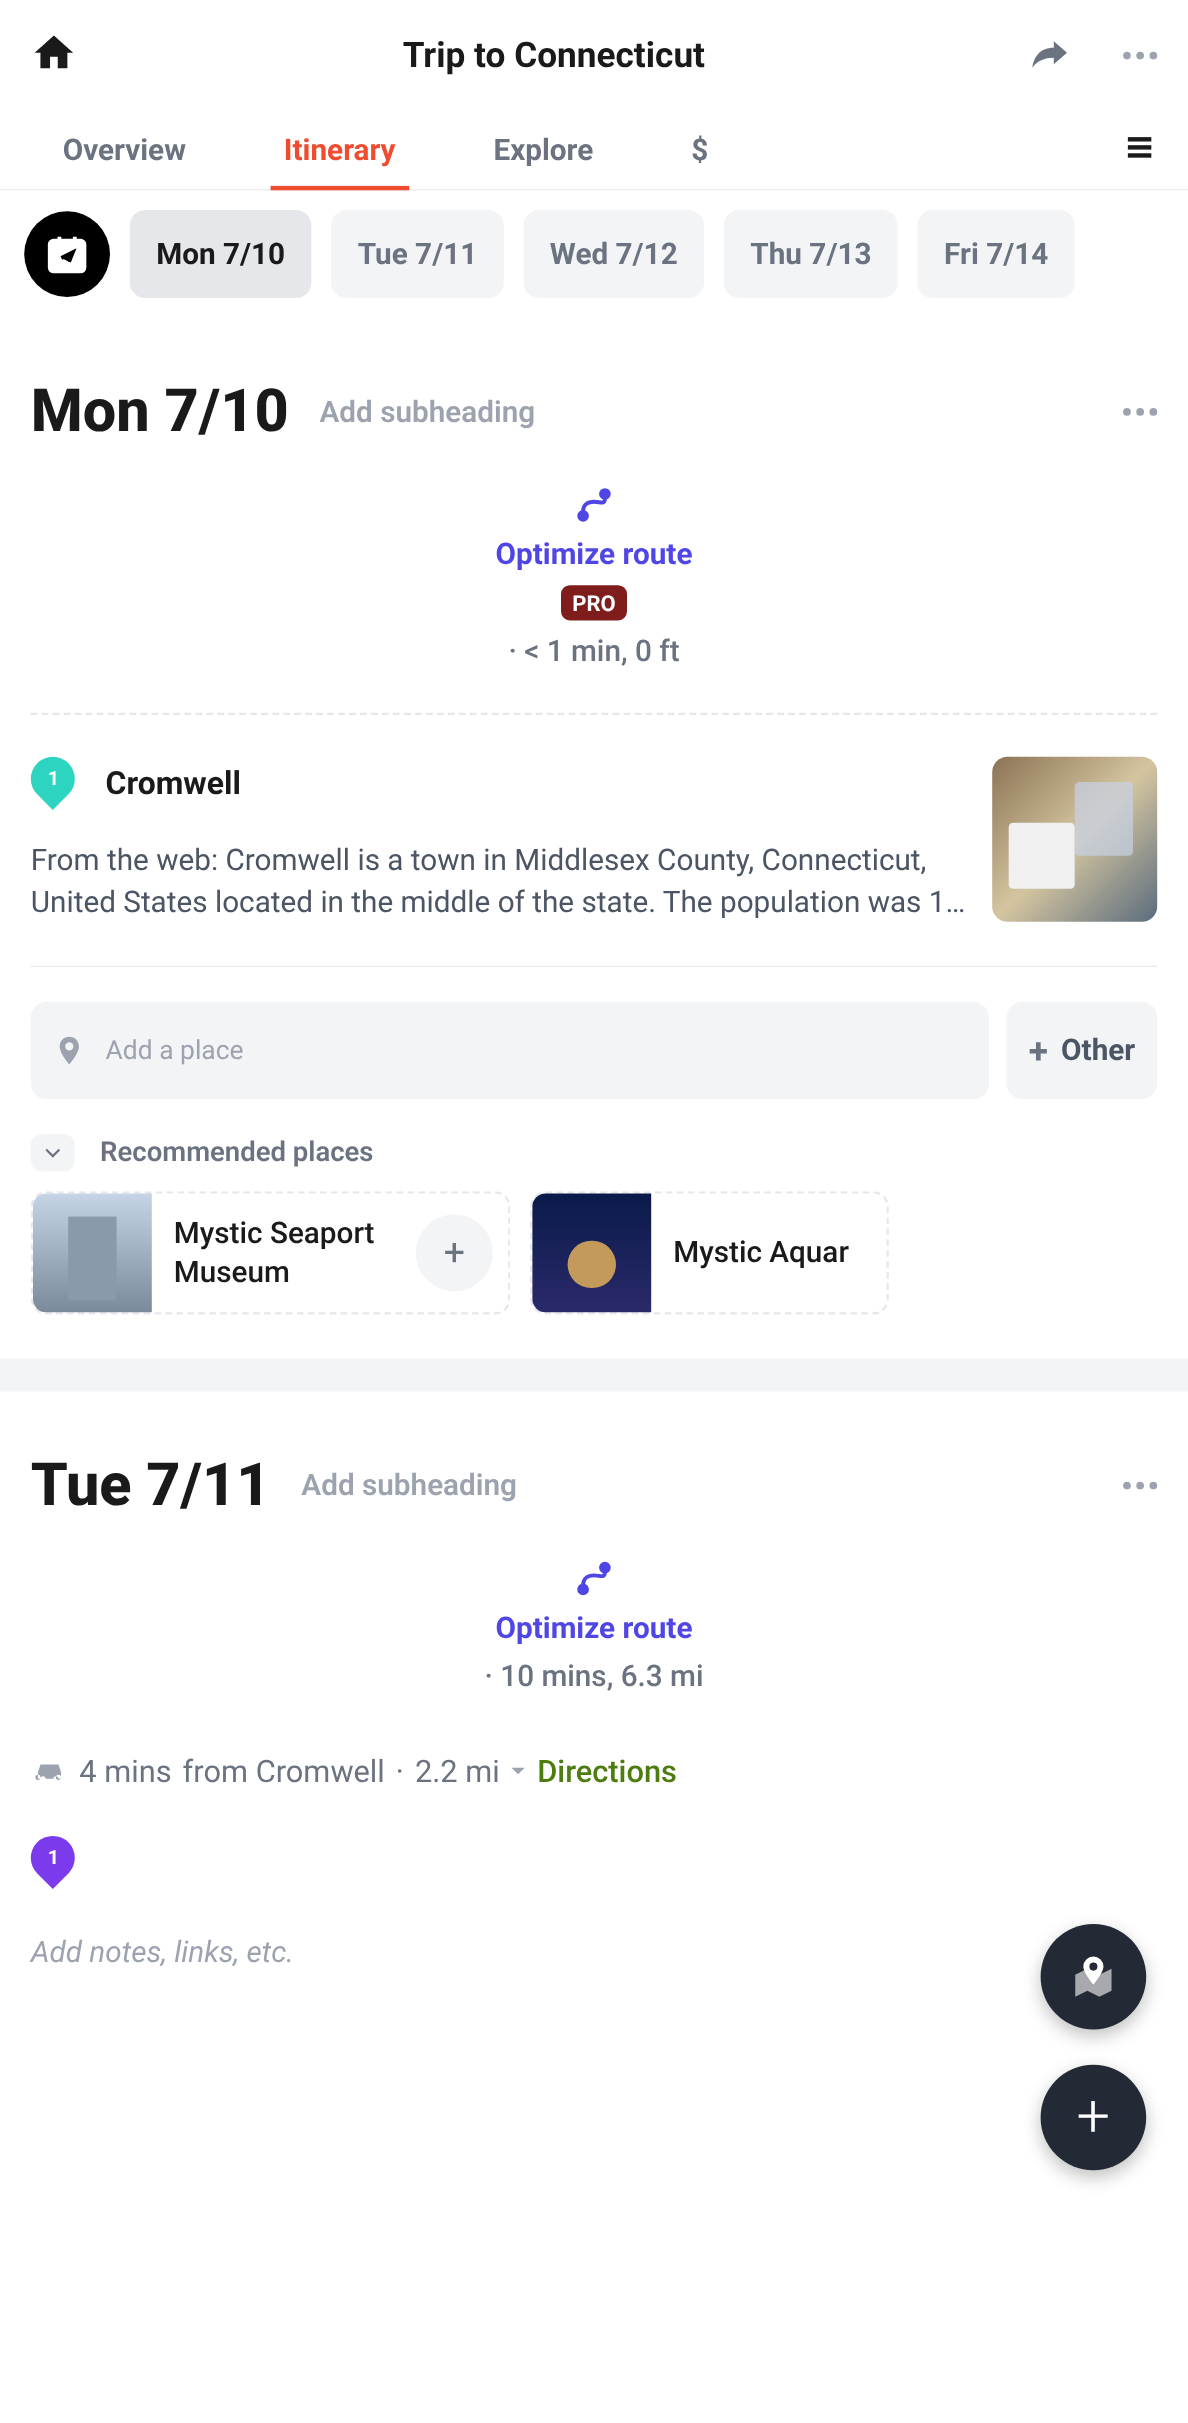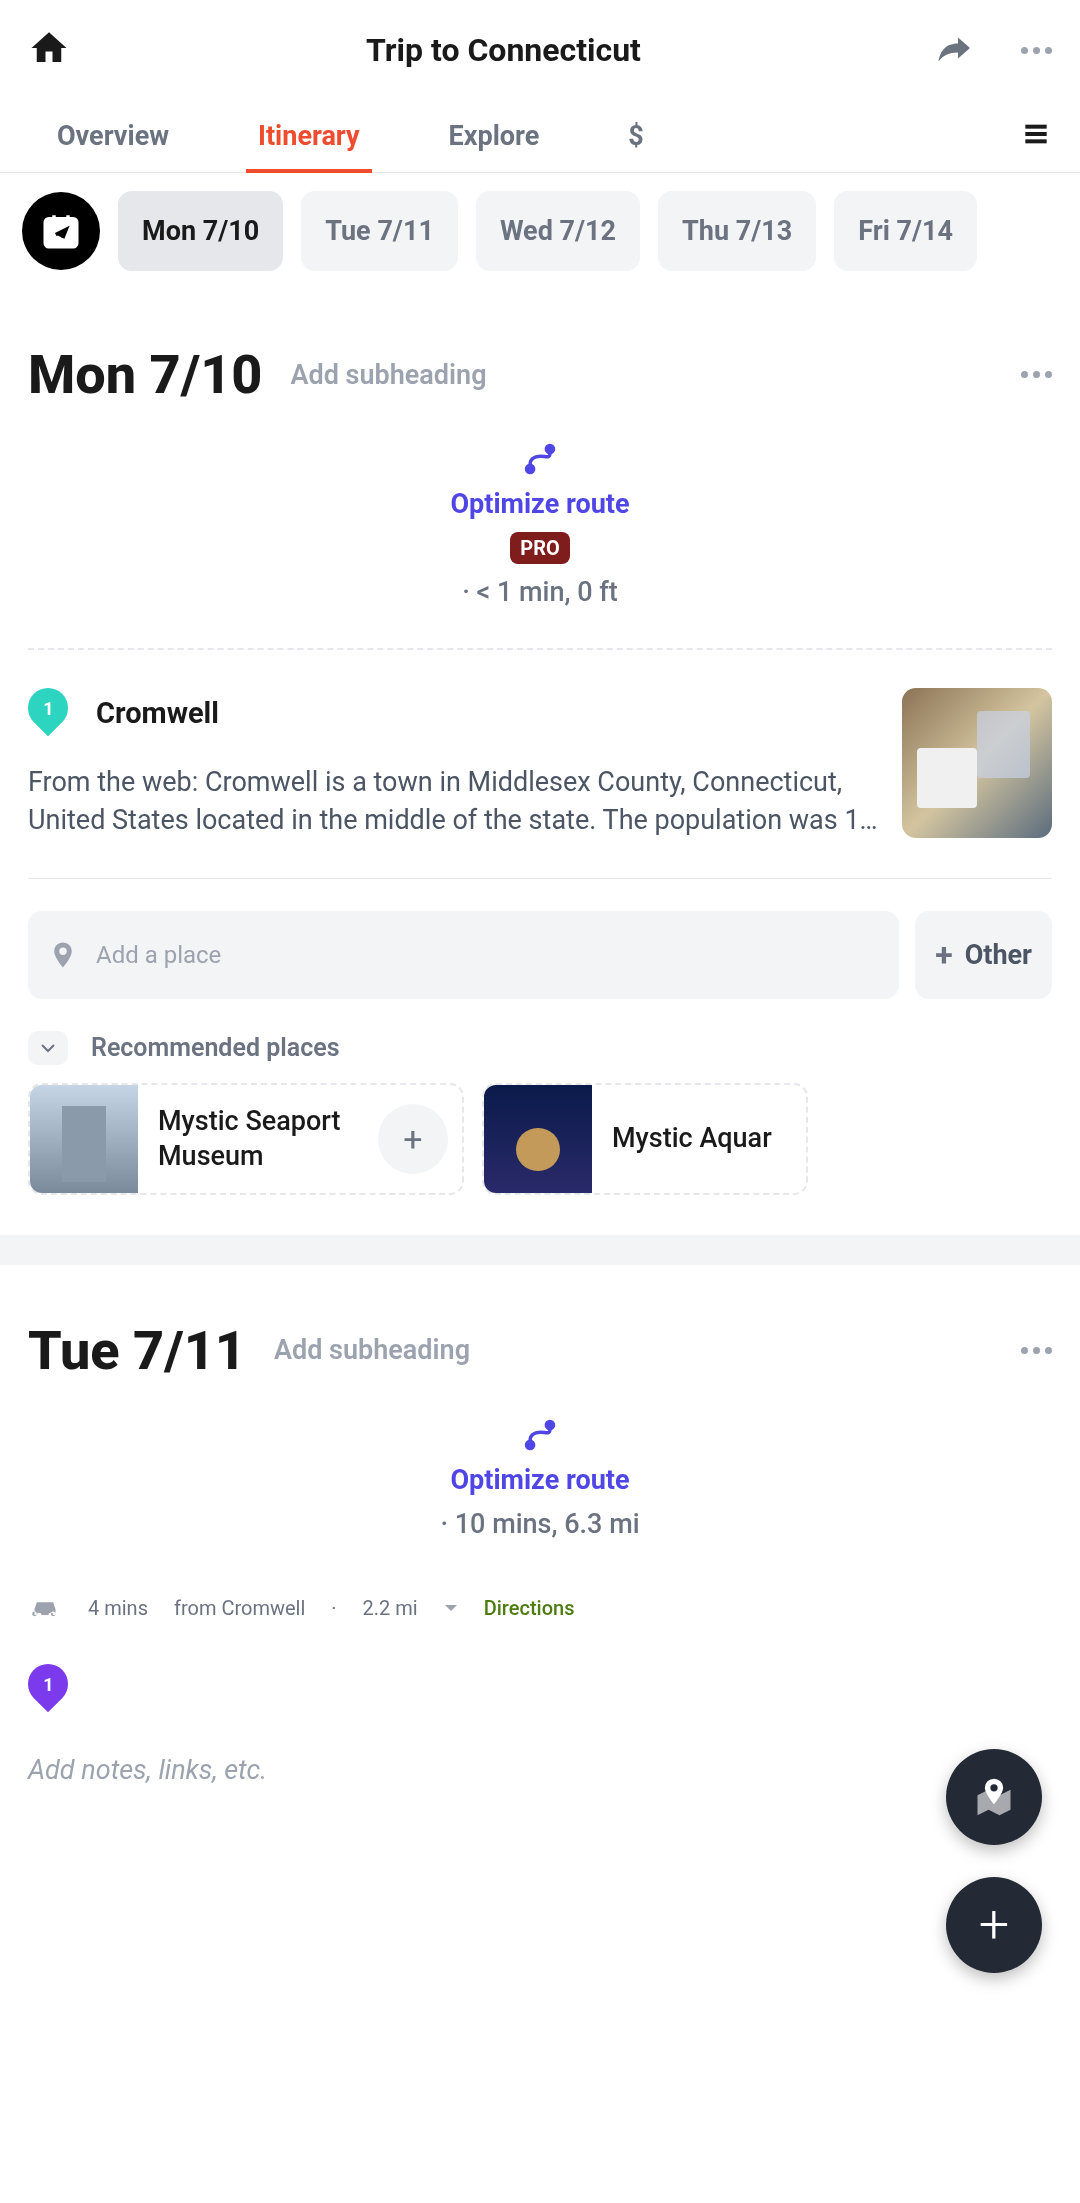--- a/index.html
+++ b/index.html
@@ -75,21 +75,21 @@
     .rec-img::after { content: ''; position: absolute; top: 20%; left: 30%; width: 40%; height: 70%; background: #8a9aaa; }
     .rec-img-dark { background: linear-gradient(180deg, #0a1a4a 0%, #2a2a6a 100%); }
     .rec-img-dark::after { background: #c49a5a; border-radius: 50%; top: 40%; left: 30%; width: 40%; height: 40%; }
     .rec-name { font-size: 27px; font-weight: 500; padding: 0 20px; line-height: 1.3; max-width: 240px; }
     .rec-add { width: 70px; height: 70px; background: #f3f4f6; border-radius: 50%; display: flex; align-items: center; justify-content: center; font-size: 34px; color: #6b7280; font-weight: 400; flex-shrink: 0; }
     
     
     .section-gap { height: 30px; background: #f3f4f6; }
     
     
-    .directions-row { display: flex; align-items: center; gap: 26px; margin-top: 54px; font-size: 20px; color: #6b7280; }
+    .directions-row { display: flex; align-items: center; gap: 10px; margin-top: 54px; font-size: 28px; color: #6b7280; }
     .car-icon { width: 34px; height: 28px; color: #9ca3af; }
     .dir-link { color: #4d7c0f; font-weight: 500; }
     
     
     .place-simple { margin-top: 42px; }
     .place-simple-header { display: flex; align-items: center; gap: 28px; }
     .notes-text { margin-top: 40px; font-size: 27px; color: #9ca3af; font-style: italic; }
     
     
     .fab-container { position: fixed; right: 38px; bottom: 230px; display: flex; flex-direction: column; gap: 32px; }

